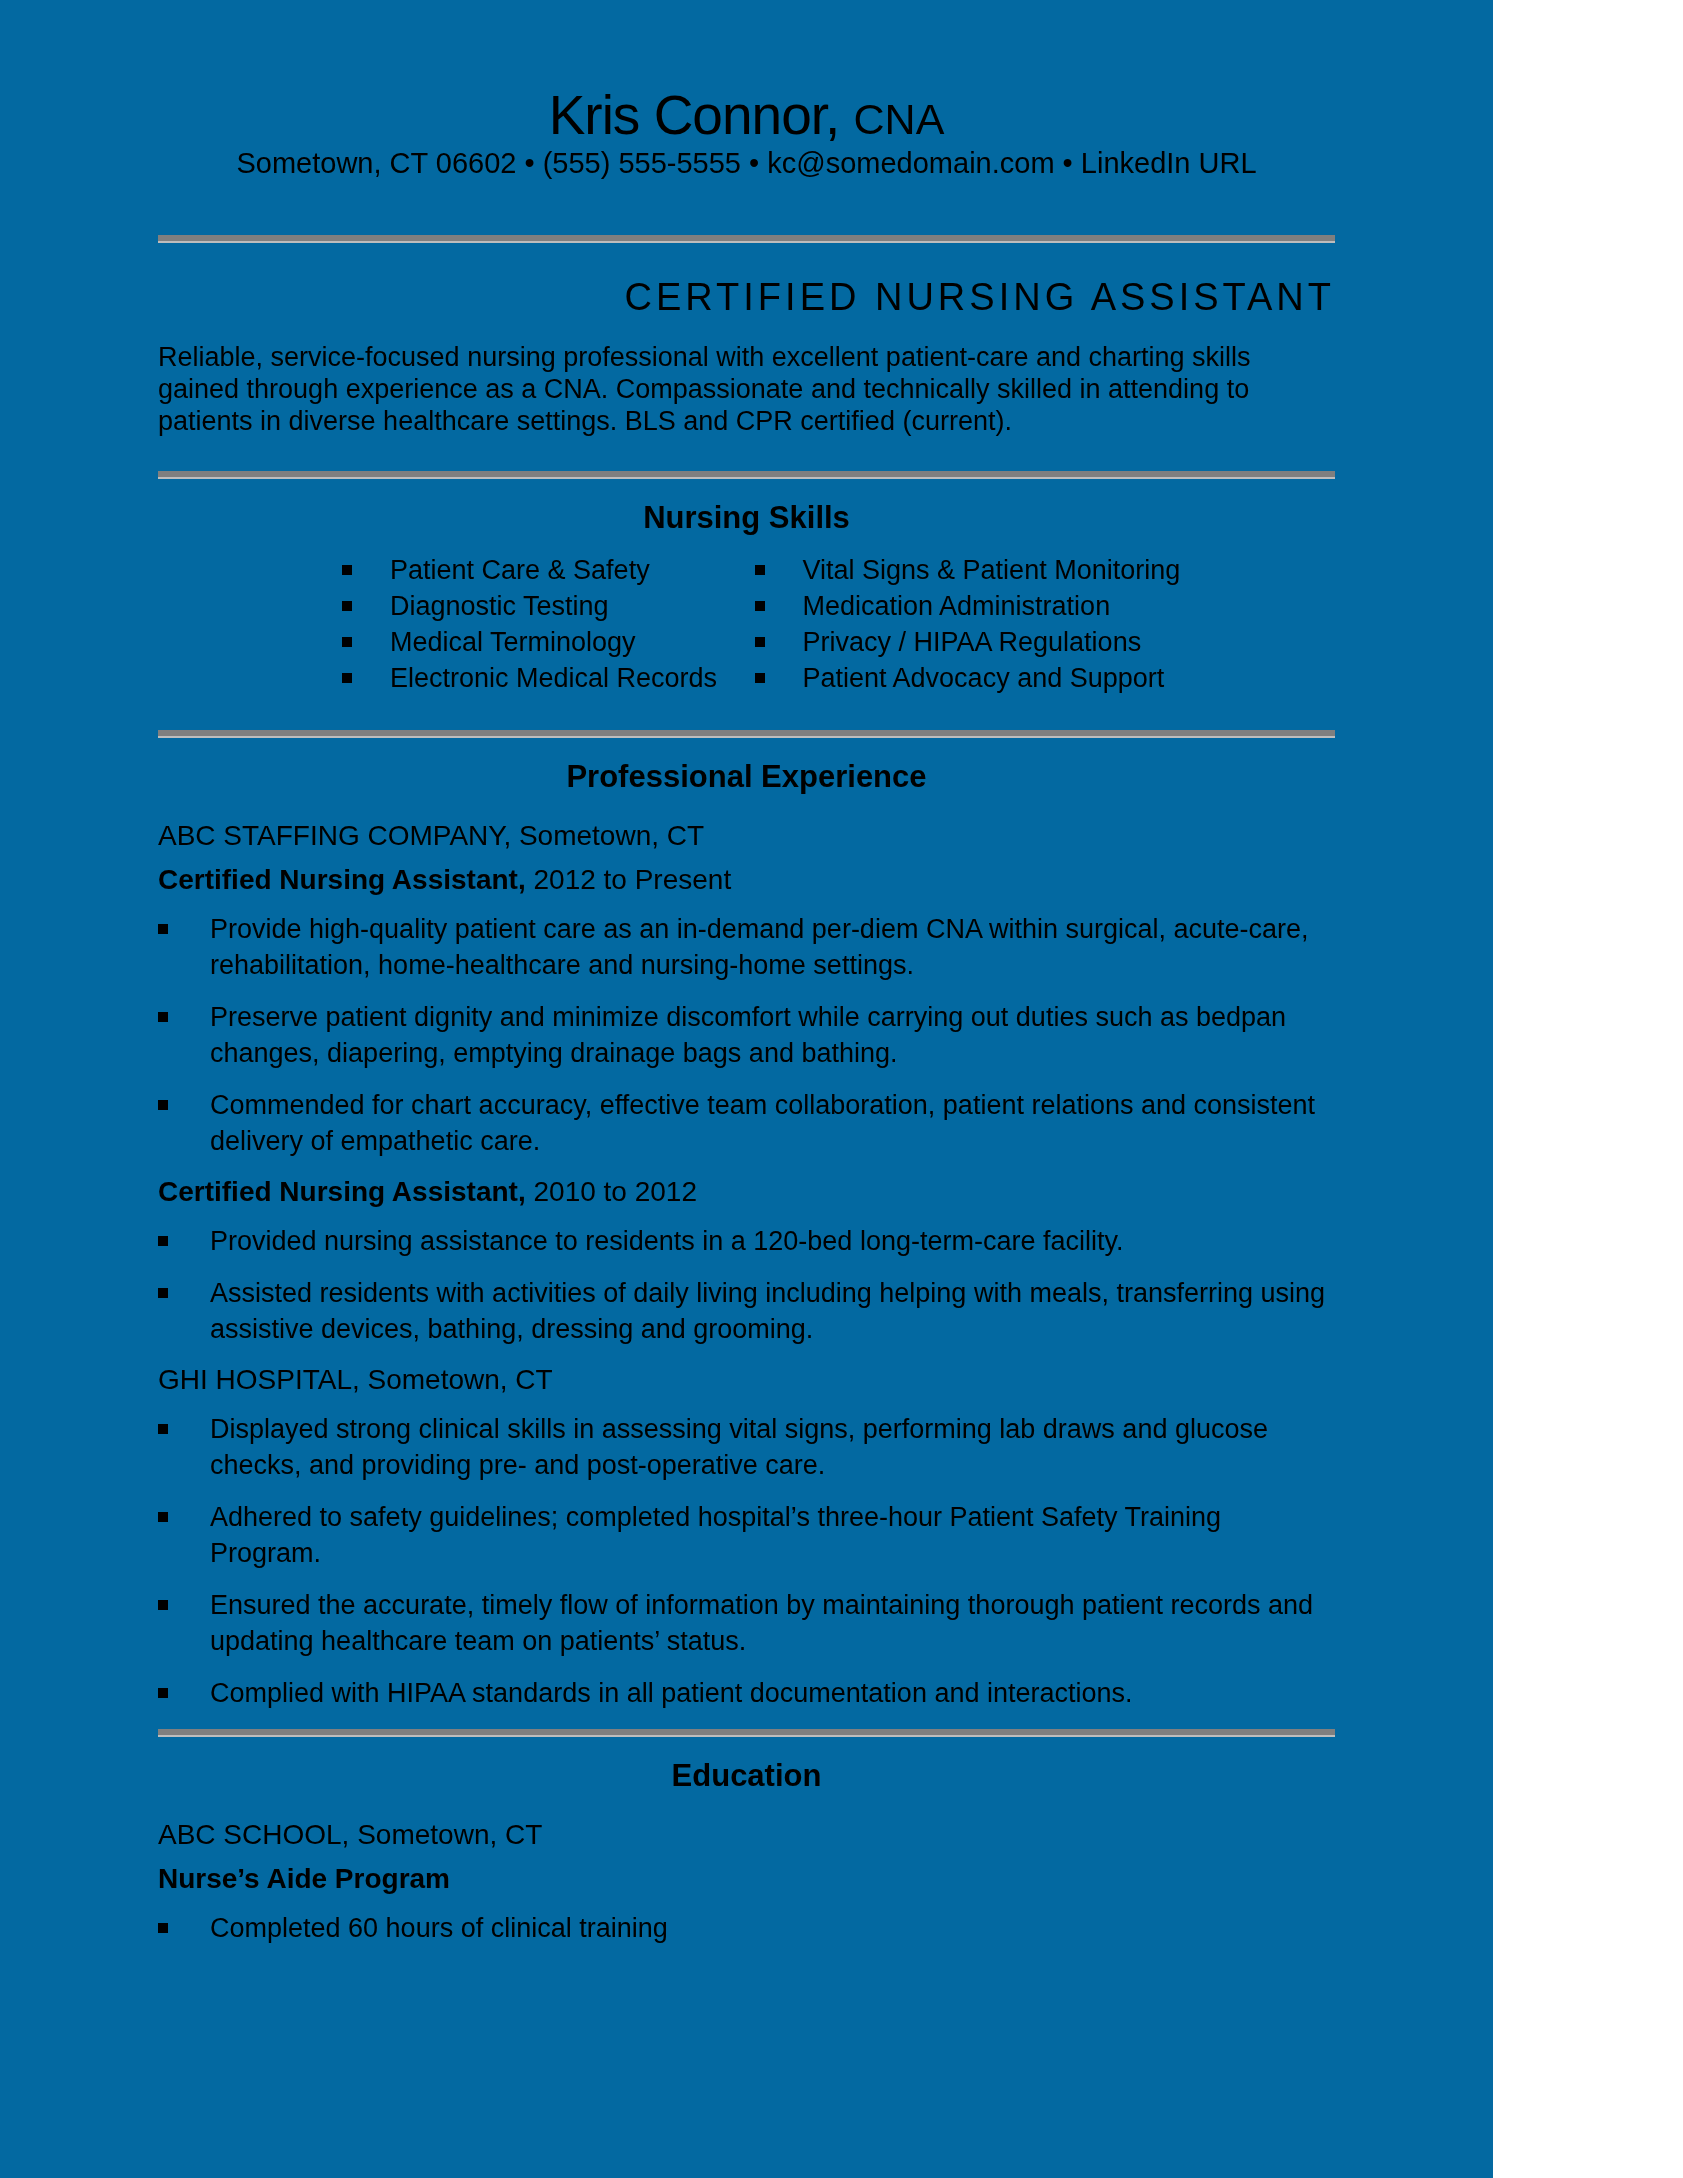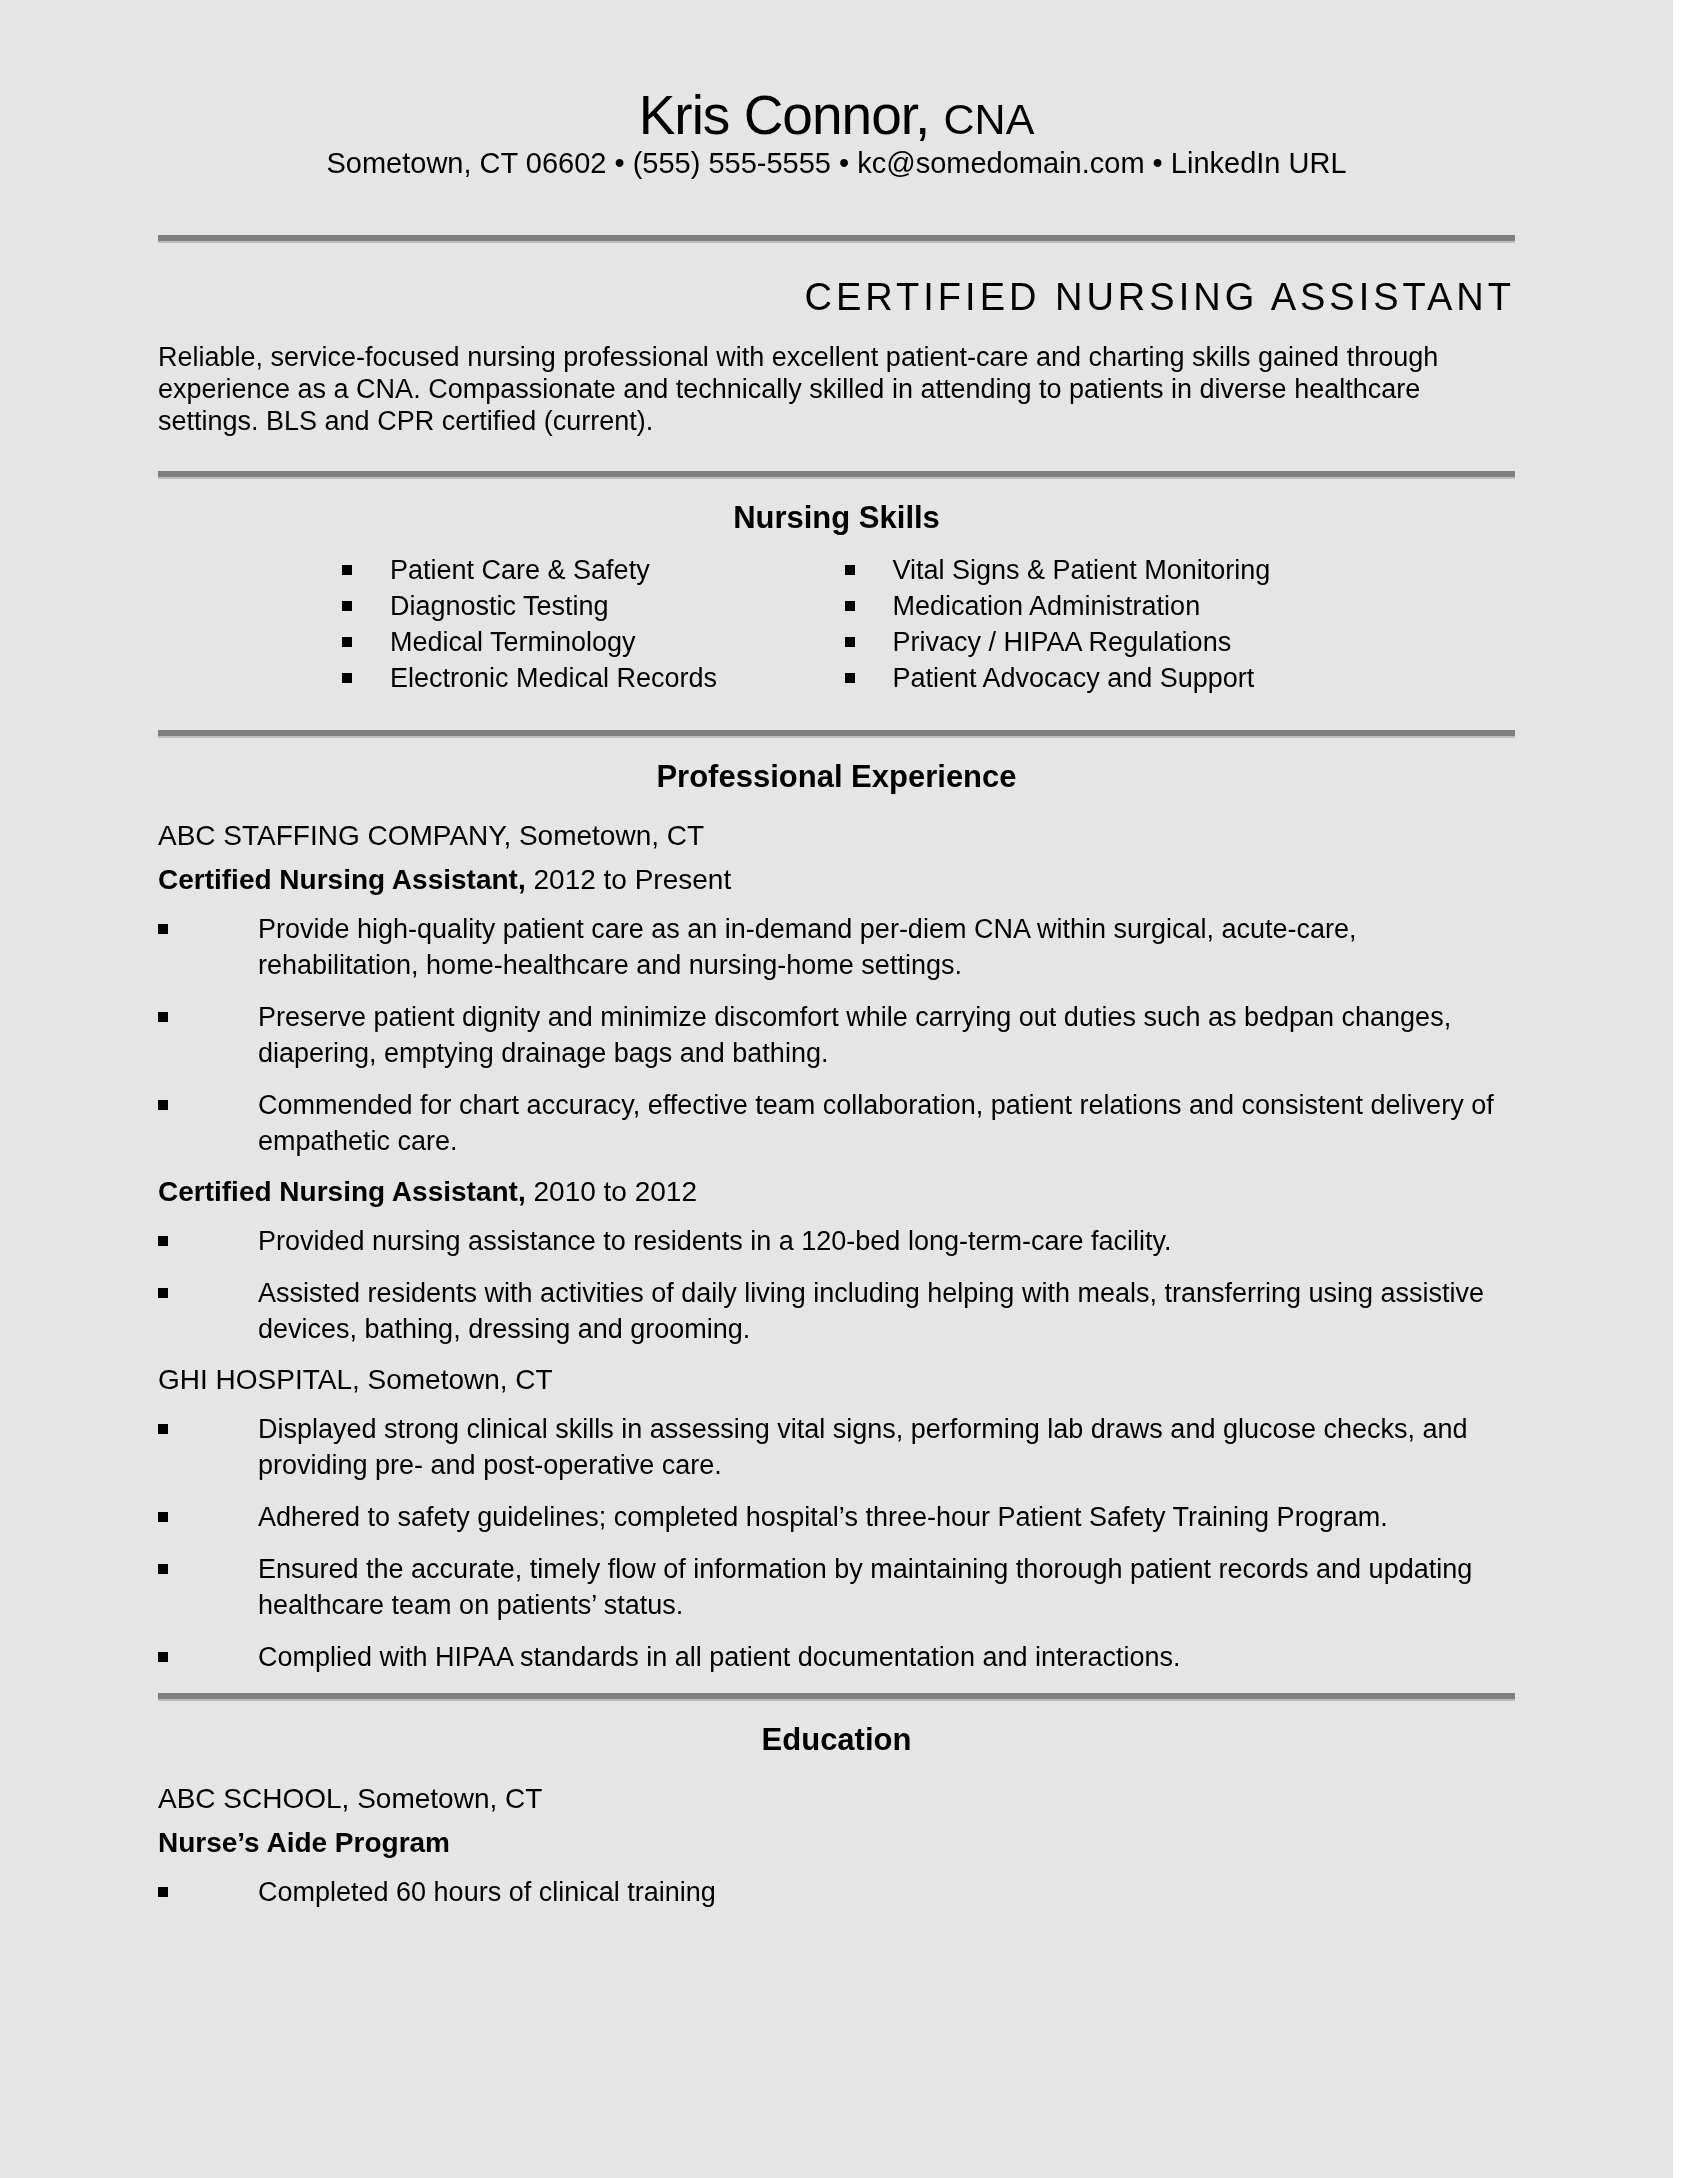--- a/index.html
+++ b/index.html
@@ -4,23 +4,23 @@
 <title>Resume</title>
 <style>
   :root {
     --divider: #7f7f7f;
     --text: #000000;
   }
   * { box-sizing: border-box; }
   html, body { margin: 0; padding: 0; background: #ffffff; }
   .page {
     position: relative;
-    width: 1673px;
+    width: 1493px;
     height: 2178px;
-    background: #e5e5e5;
+    background: #0369a1;
     color: var(--text);
     font-family: "Liberation Sans", "DejaVu Sans", sans-serif;
     overflow: hidden;
   }
   .content { padding: 85px 158px 0 158px; }
 
   
   .name {
     margin: 0;
     text-align: center;
@@ -102,21 +102,20 @@
   .company { font-size: 28px; line-height: 34px; }
   .role { margin-top: 10px; font-size: 28px; line-height: 34px; }
   .role-bold { font-weight: 700; }
   .bullets { list-style: none; margin: 14px 0 0 0; padding: 0; }
   .bullets li {
     display: flex;
     align-items: flex-start;
     font-size: 27px;
     line-height: 36px;
     margin-bottom: 16px;
-    gap: 48px;
   }
   .bullets .blt { margin-right: 42px; }
   .edu-block { margin-top: 24px; }
   .program { margin-top: 10px; font-size: 28px; line-height: 34px; font-weight: 700; }
 </style>
 </head>
 <body>
 
 <div class="page">
   <div class="content">

